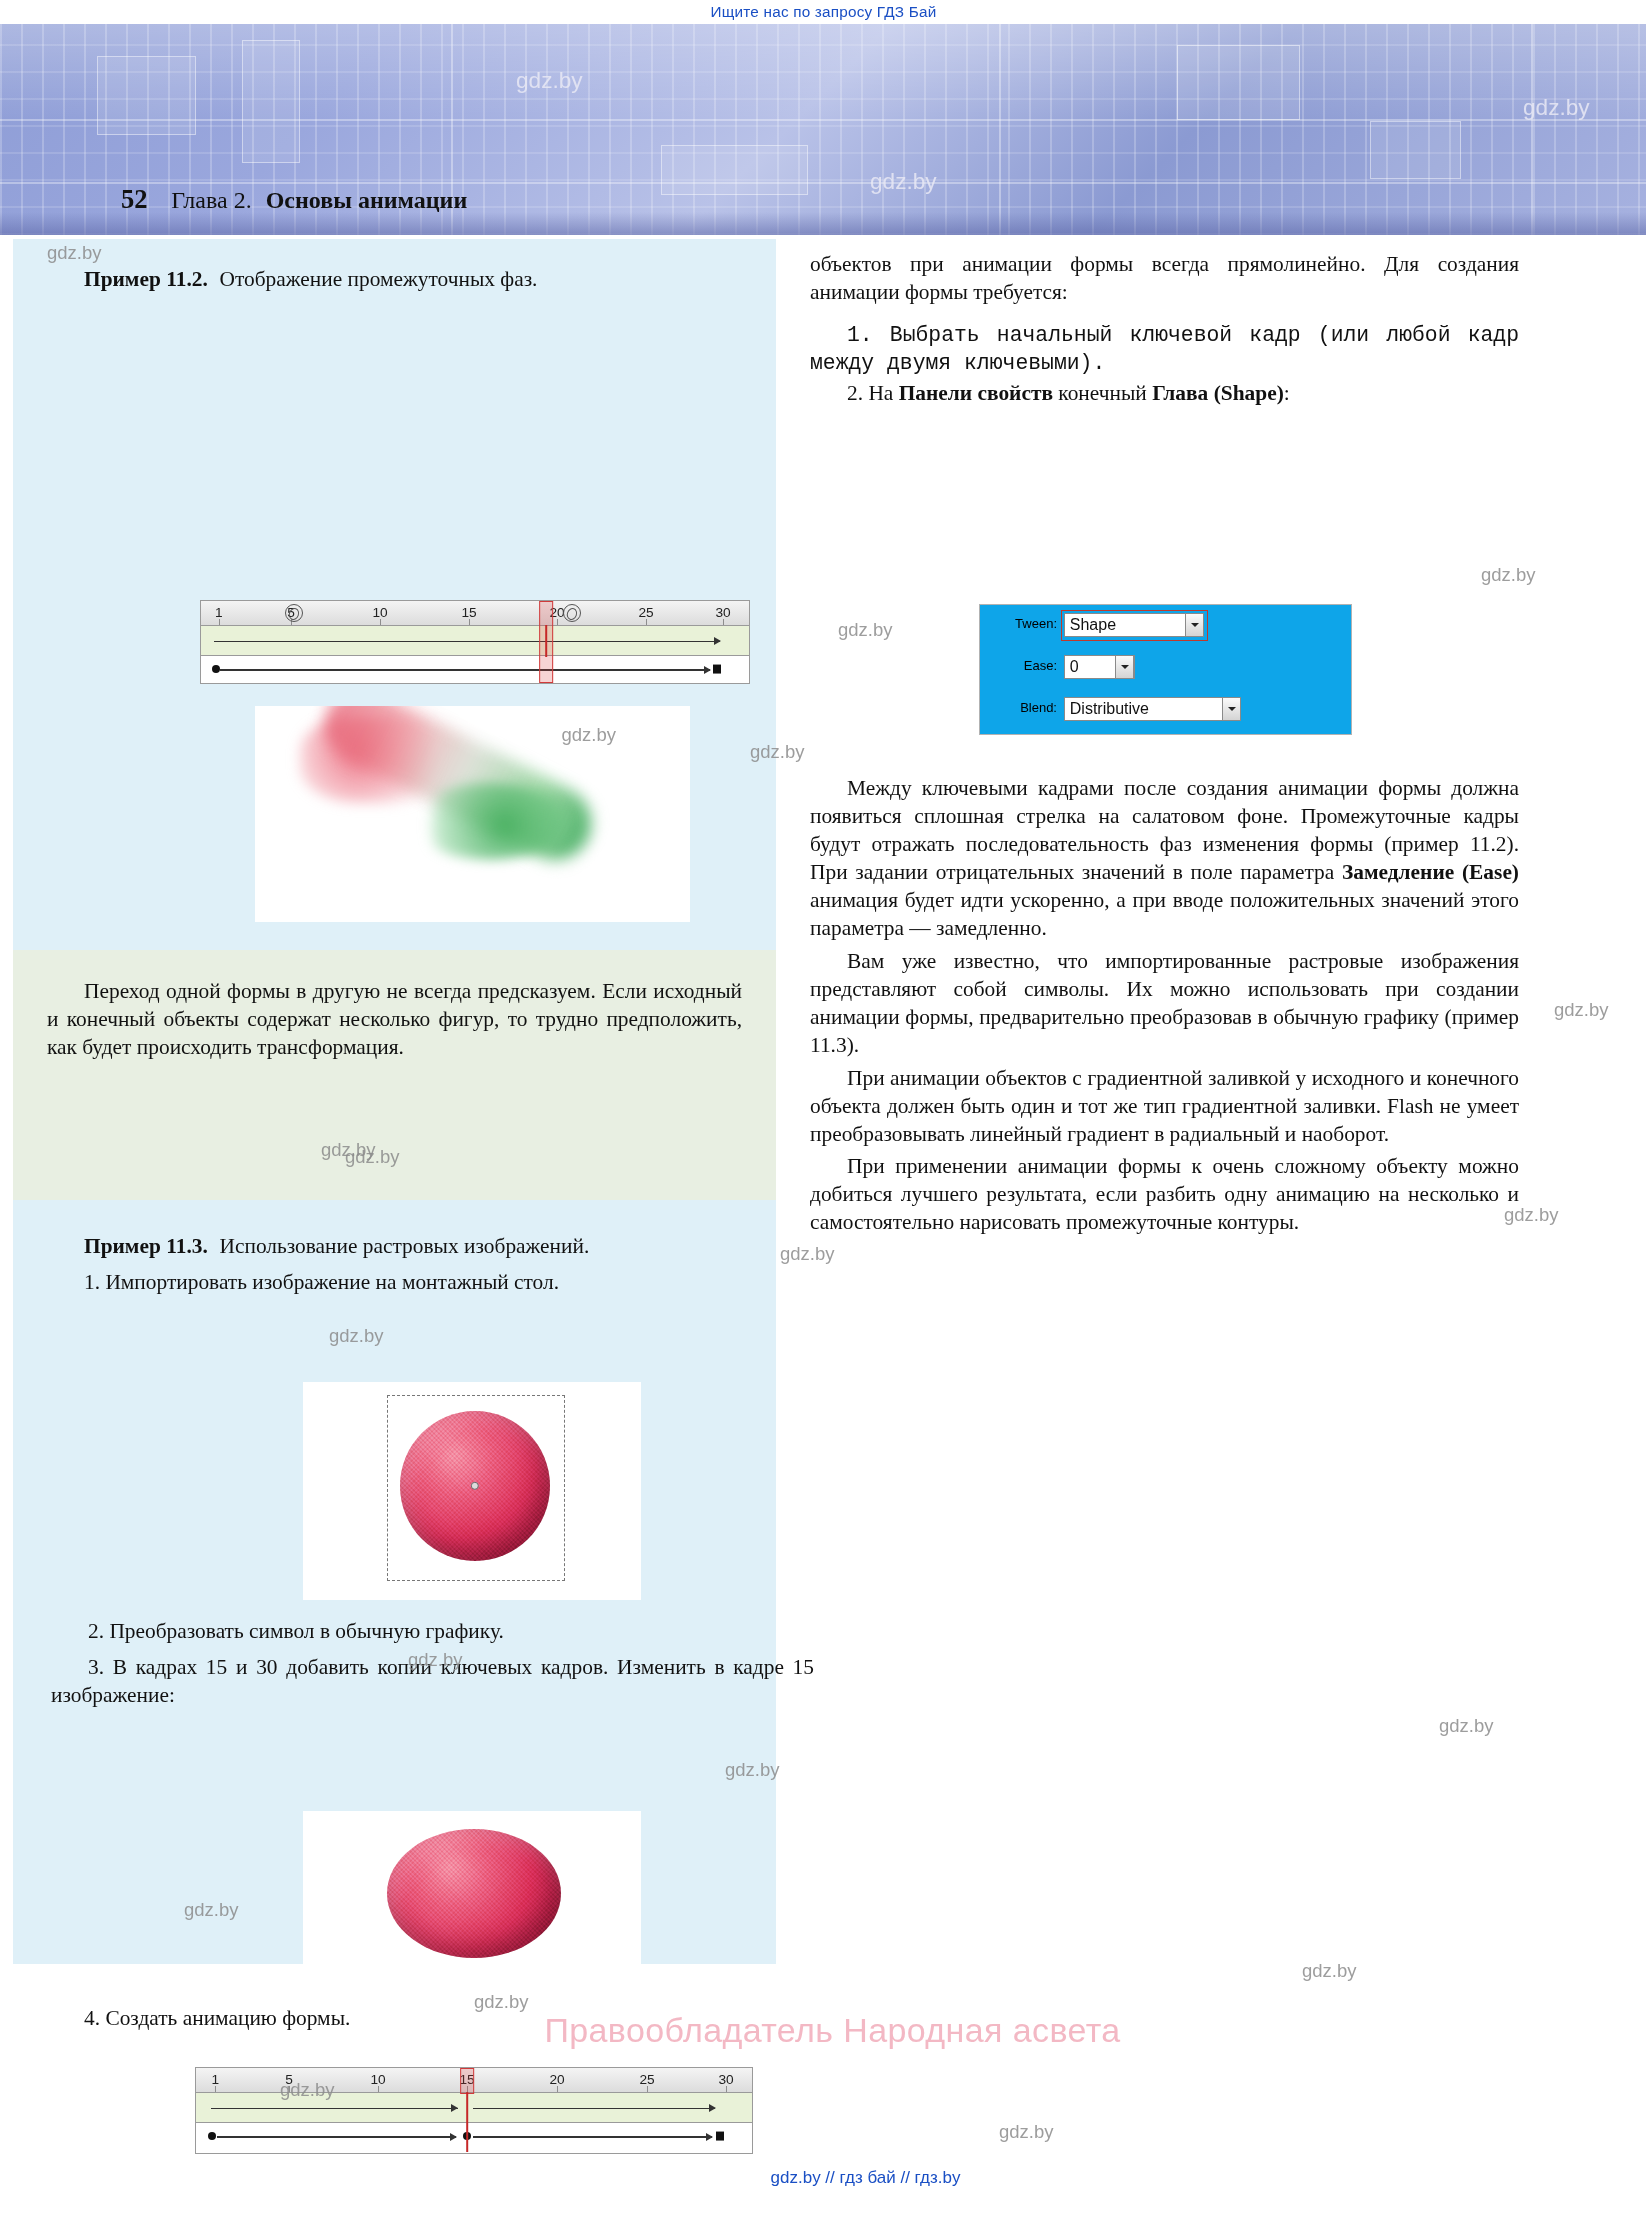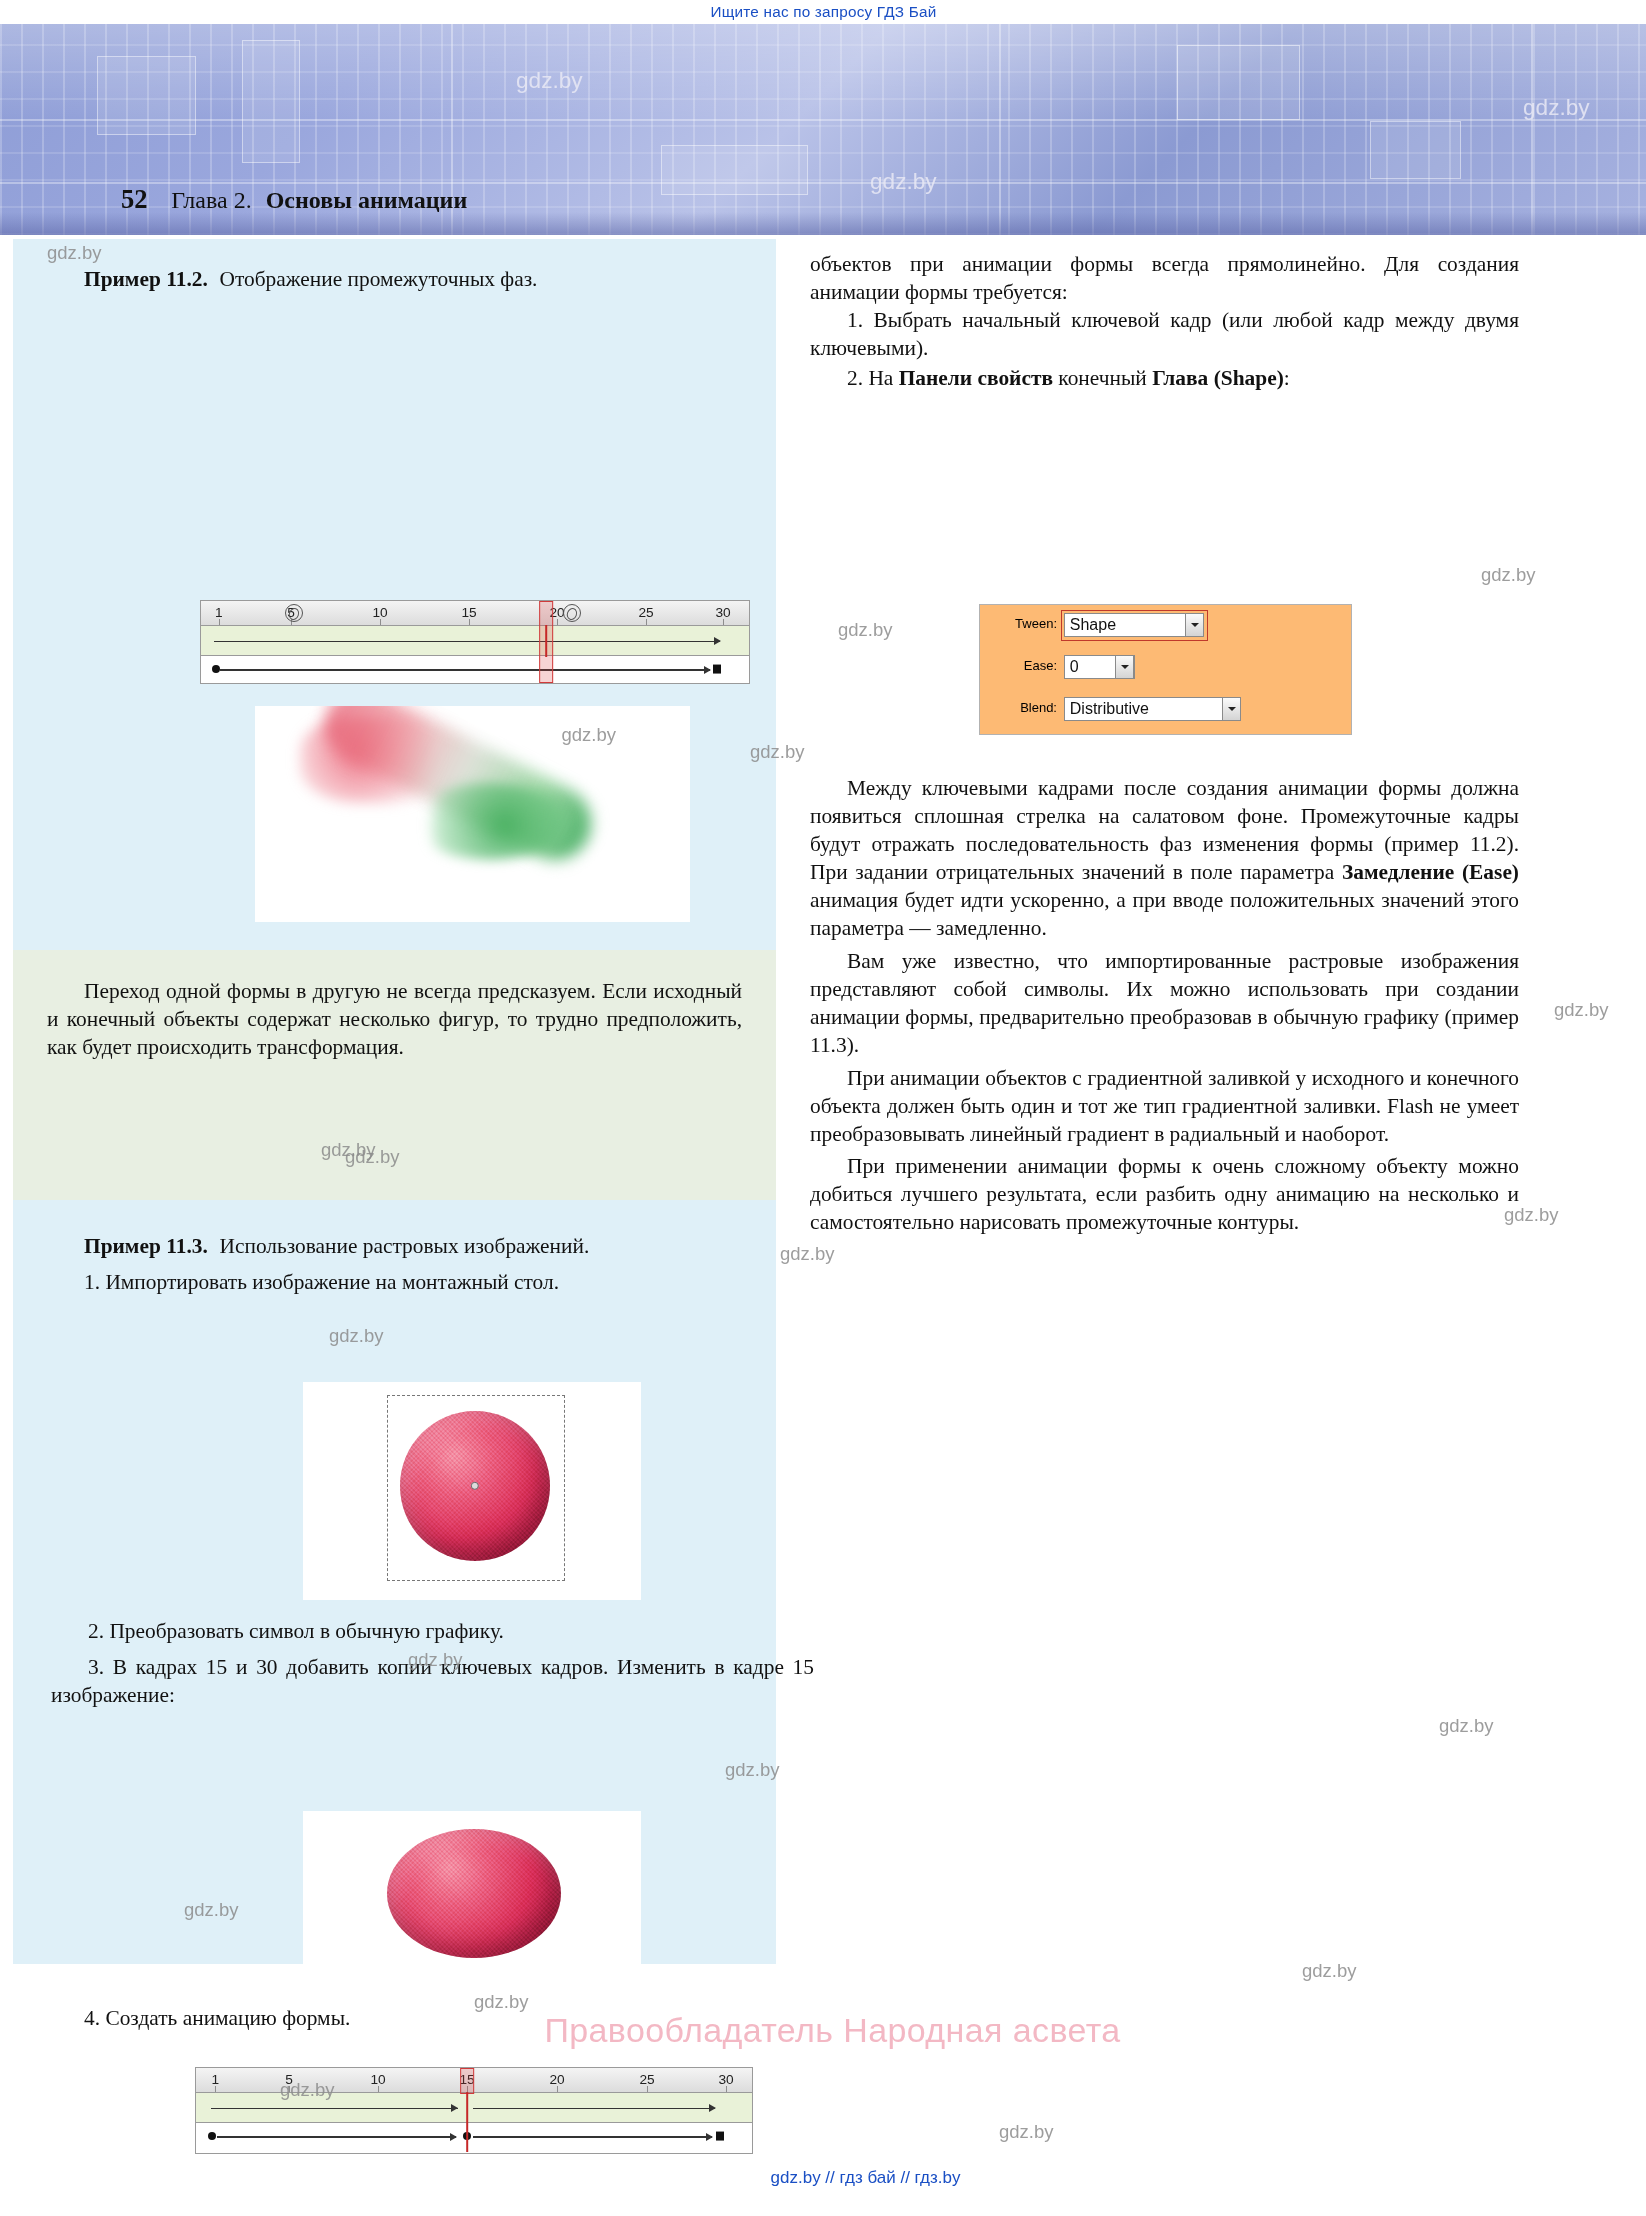--- a/index.html
+++ b/index.html
@@ -259,21 +259,21 @@
   .ball-center {
     position: absolute;
     width: 6.4px; height: 6.4px; border-radius: 50%;
     border: 1.2px solid #6b6b6b; background: #dcdcdc;
     transform: translate(-50%,-50%);
   }
 
   
   .flash-panel {
     position: absolute;
-    background: #fdba74;
+    background: #0ea5e9;
     border: 0.8px solid #b2b2b2;
     font-family: "Liberation Sans", sans-serif;
   }
   .fp-label { position: absolute; text-align: right; }
   .fp-input {
     position: absolute;
     background: #ffffff;
     border: 0.8px solid #8a8a8a;
     box-sizing: border-box;
     font-size: 16px;
@@ -483,21 +483,21 @@
   <span class="wm" style="position:absolute; left:332px; top:907px;">gdz.by</span>
 
   <span class="wm" style="position:absolute; left:316px; top:1086px;">gdz.by</span>
   <span class="wm" style="position:absolute; left:395px; top:1410px;">gdz.by</span>
   <span class="wm" style="position:absolute; left:171px; top:1660px;">gdz.by</span>
 </div>
 
 <div class="col-right">
 
   <p class="t noind">объектов при анимации формы всегда прямолинейно. Для создания анимации формы требуется:</p>
-  <p class="t" style="margin-top:0;">1. Выбрать начальный ключевой кадр (или любой кадр между двумя ключевыми).</p>
+  <p class="t" style="margin-top:15px;font-family:Liberation Mono, monospace;">1. Выбрать начальный ключевой кадр (или любой кадр между двумя ключевыми).</p>
 
   <p class="t" style="margin-top:1.6px;">
     <span>2. На </span><span class="b">Панели свойств</span><span> конечный </span><span class="b">Глава (Shape)</span><span>:</span>
   </p>
 </div>
 
 <div class="flash-panel" style="left:979px; top:604px; width:371px; height:129px;">
 
   <div class="fp-label" style="left:8px; top:11.3px; width:69px;">Tween:</div>
   <div class="fp-input" style="left:84px; top:8px; width:140px; height:24px;">Shape</div>

